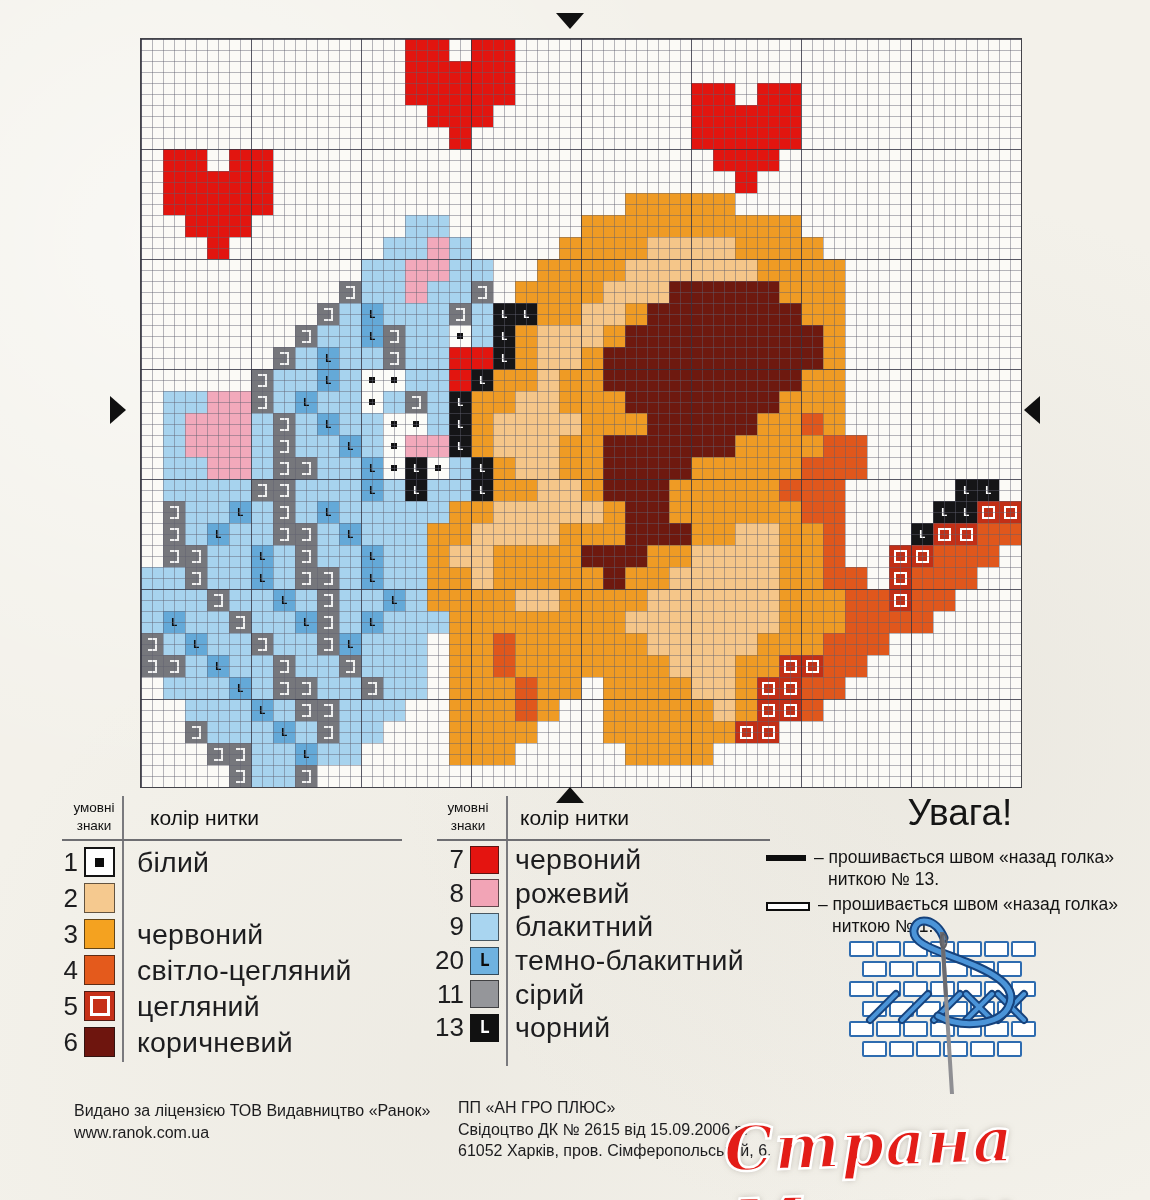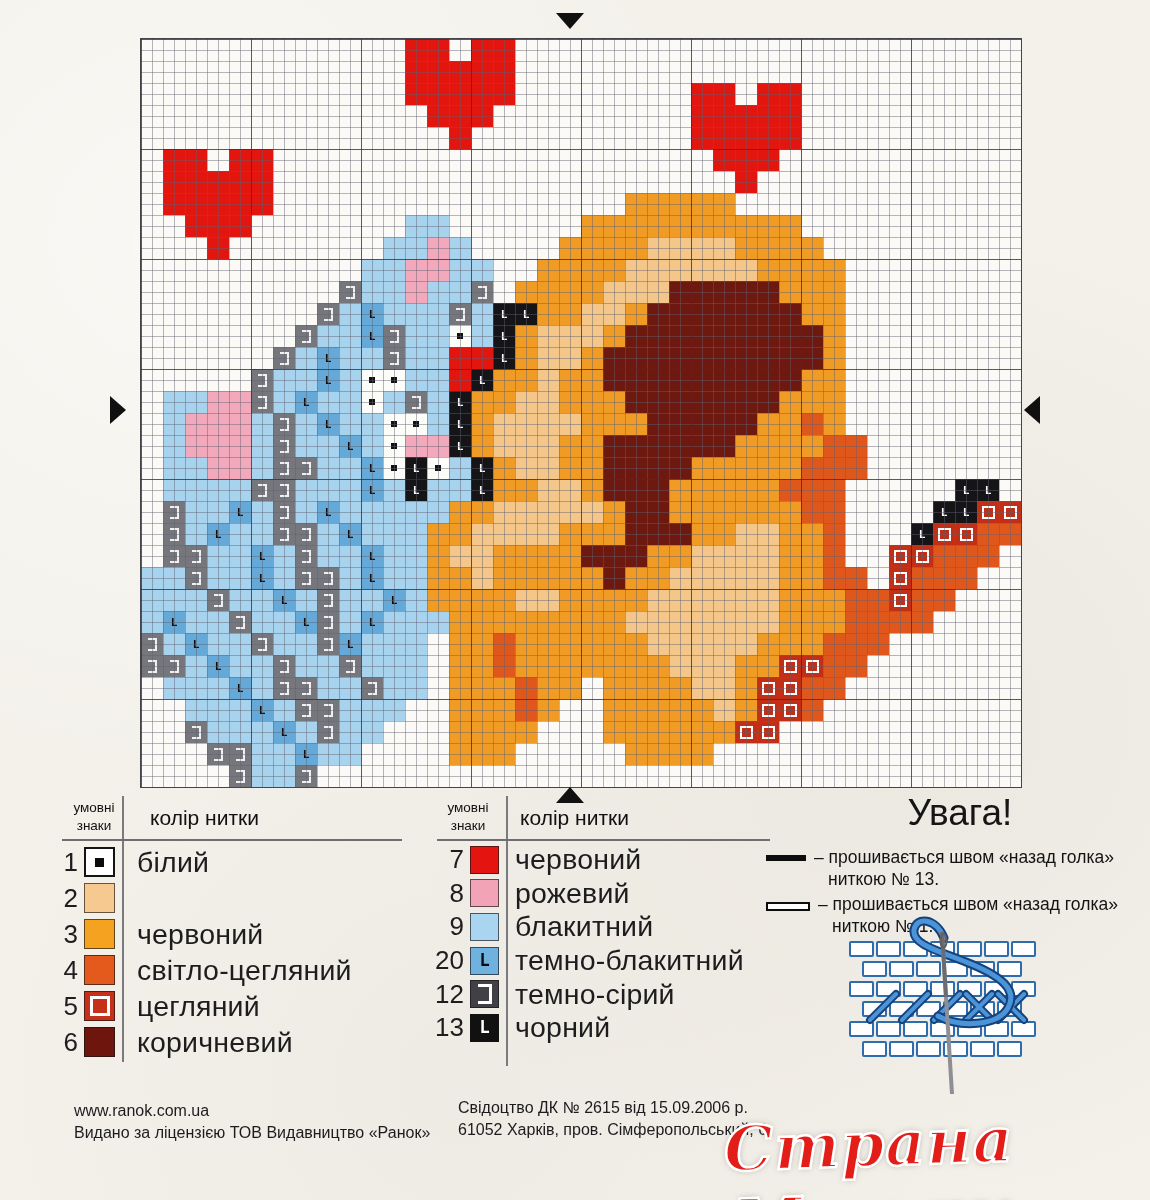--- a/index.html
+++ b/index.html
@@ -1160,25 +1160,23 @@
         <span class="lg-label">блакитний</span>
       </div>
       <div class="lg-row">
         <span class="lg-num">20</span>
         <span class="lg-sw" style="background: rgb(111, 178, 224);">
           <span class="lsym-L">L</span>
         </span>
         <span class="lg-label">темно-блакитний</span>
       </div>
       <div class="lg-row">
-        <span class="lg-num">12</span>
-        <span class="lg-sw" style="background: rgb(64, 64, 70);">
-          <span class="lsym-br"></span>
-        </span>
-        <span class="lg-label">темно-сірий</span>
+        <span class="lg-num">11</span>
+        <span class="lg-sw" style="background: rgb(149, 150, 154);"></span>
+        <span class="lg-label">сірий</span>
       </div>
       <div class="lg-row">
         <span class="lg-num">13</span>
         <span class="lg-sw" style="background: rgb(17, 17, 17);">
           <span class="lsym-Lw">L</span>
         </span>
         <span class="lg-label">чорний</span>
       </div>
     </div>
 
@@ -1261,24 +1259,25 @@
         <path d="M184 108 L158 82"></path>
     </g>
     <path d="M104 26 C96 6 76 4 74 18 C72 32 96 38 126 50 C162 64 178 78 168 96 C158 114 120 116 98 104" stroke="#16427c" stroke-width="9" fill="none" stroke-linecap="round"></path>
     <path d="M104 26 C96 6 76 4 74 18 C72 32 96 38 126 50 C162 64 178 78 168 96 C158 114 120 116 98 104" stroke="#4b94d8" stroke-width="5" fill="none" stroke-linecap="round"></path>
     <line x1="102" y1="20" x2="112" y2="182" stroke="#8f8f93" stroke-width="4"></line>
     <line x1="102" y1="20" x2="106" y2="85" stroke="#6b6b70" stroke-width="4"></line>
     <ellipse cx="103.5" cy="29" rx="3" ry="7" fill="none" stroke="#5f5f64" stroke-width="2"></ellipse>
   </svg>
 
   <div class="fcol f1">
+    <div>Видано за ліцензією ТОВ Видавництво «Ранок»</div>
     <div>www.ranok.com.ua</div>
-    <div>Видано за ліцензією ТОВ Видавництво «Ранок»</div>
   </div>
   <div class="fcol f2">
+    <div>ПП  «АН ГРО ПЛЮС»</div>
     <div>Свідоцтво ДК № 2615 від 15.09.2006 р.</div>
     <div>61052 Харків, пров. Сімферопольський, 6.</div>
   </div>
   <div class="fcol f3">
   </div>
 
   <div class="watermark">Страна Мам.ру</div>
 
 </div>
 

